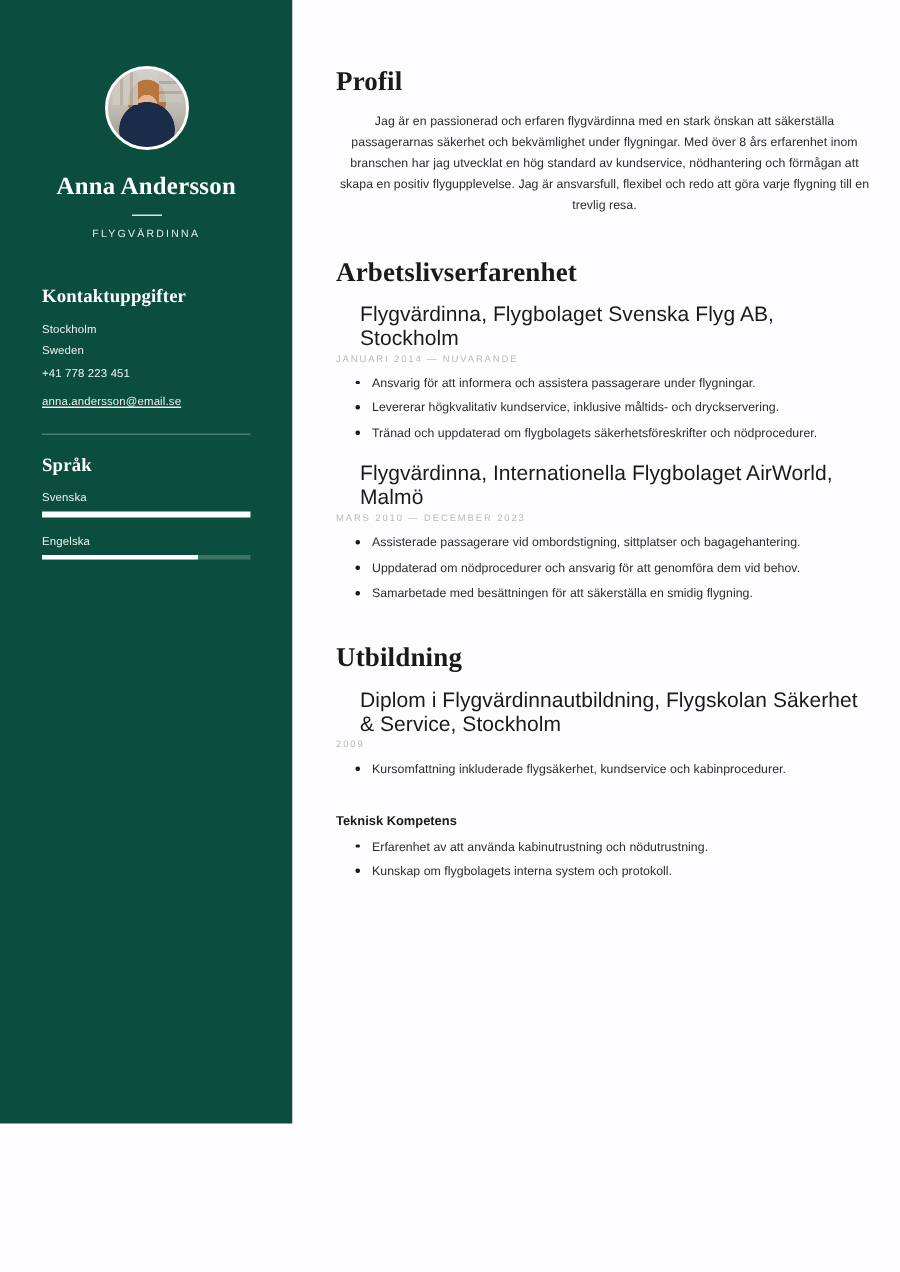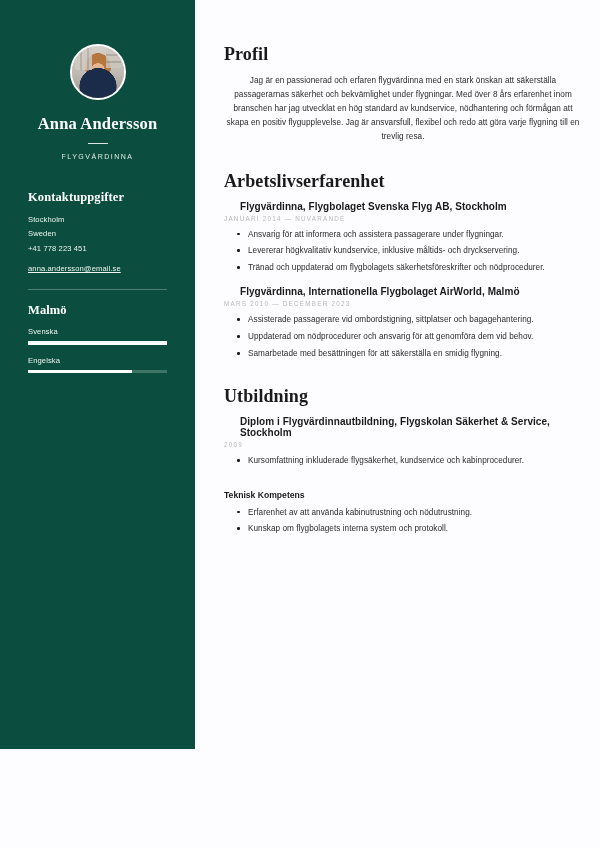--- a/index.html
+++ b/index.html
@@ -160,22 +160,22 @@
   .profile-text {
     font-size: 8.2px;
     line-height: 1.72;
     color: #2b2b2b;
     margin: 0;
     letter-spacing: .05px;
     text-align: center;
   }
   .entry { margin-bottom: 12px; }
   .entry-title {
-    font-size: 10px;
-    font-weight: bold;
+    font-size: 14px;
+    font-weight: normal;
     color: #1a1a1a;
     margin: 0 0 3px 0;
     letter-spacing: .05px;
     padding-left: 16px;
   }
   .entry-date {
     font-size: 6.3px;
     color: #b9b9b9;
     letter-spacing: 1.25px;
     text-transform: uppercase;
@@ -231,21 +231,21 @@
 
     <h2 class="side-heading"><span>Kontaktuppgifter</span></h2>
 
     <div class="contact-line">Stockholm</div>
     <div class="contact-line">Sweden</div>
     <div class="contact-line">+41 778 223 451</div>
     <a class="contact-email" href="#">anna.andersson@email.se</a>
 
     <div class="side-divider"></div>
 
-    <h2 class="side-heading"><span>Malmö</span></h2>
+    <h2 class="side-heading"><span>Språk</span></h2>
 
     <div class="lang-item">
       <div class="lang-label">Svenska</div>
       <div class="lang-track">
         <div class="lang-fill" id="lang-fill-0" style="width: 100%;"></div>
       </div>
     </div>
 
     <div class="lang-item">
       <div class="lang-label">Engelska</div>

